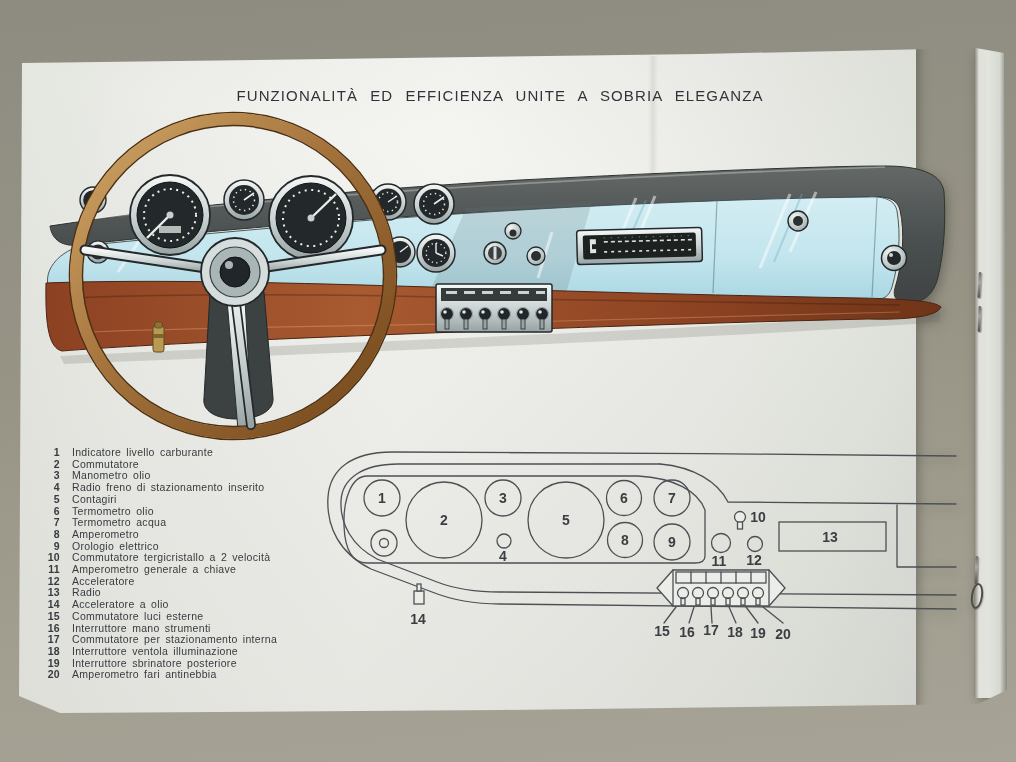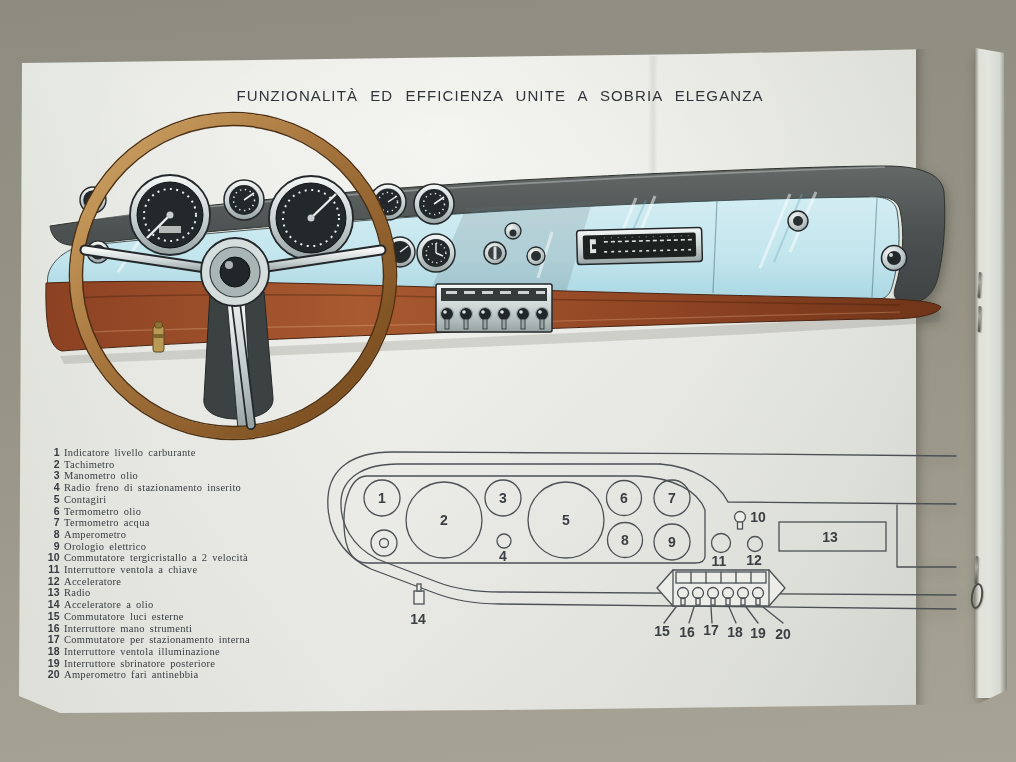--- a/index.html
+++ b/index.html
@@ -31,21 +31,21 @@
   .staple{position:absolute;border-radius:2px;}
   .staple.bar{width:3px;background:linear-gradient(180deg,#6d6d68,#a9a9a2 40%,#55554f);box-shadow:1px 1px 1px rgba(40,40,35,.35);}
   .staple.loop{width:8px;height:22px;border:2px solid #4d4d47;border-radius:50%;background:transparent;box-shadow:1px 1px 1px rgba(40,40,35,.25);}
   .page-title{
     position:absolute;left:180px;top:87px;width:640px;text-align:center;
     font-size:15px;font-weight:500;color:#30343a;letter-spacing:1.1px;word-spacing:7px;white-space:nowrap;
   }
   .legend{position:absolute;left:46px;top:447px;width:320px;color:#373b3f;}
   .legend-row{display:flex;line-height:11.7px;font-size:10.5px;letter-spacing:.3px;word-spacing:2px;}
   .legend-num{width:14px;text-align:right;font-weight:bold;flex:none;}
-  .legend-label{margin-left:4px;white-space:nowrap;font-family:Liberation Serif, serif;}
+  .legend-label{margin-left:12px;white-space:nowrap;}
   svg.layer{position:absolute;left:0;top:0;pointer-events:none;}
   .dnum{font-family:"Liberation Sans",sans-serif;font-weight:bold;font-size:14px;fill:#3b3f43;text-anchor:middle;}
 </style>
 </head>
 <body>
 
 <div class="photo">
   <div class="page">
 
     <div class="page-sheen"></div>
@@ -290,21 +290,21 @@
       </g>
     </svg>
 
     <div class="legend">
         <div class="legend-row">
           <span class="legend-num">1</span>
           <span class="legend-label">Indicatore livello carburante</span>
         </div>
         <div class="legend-row">
           <span class="legend-num">2</span>
-          <span class="legend-label">Tachimetro</span>
+          <span class="legend-label">Commutatore</span>
         </div>
         <div class="legend-row">
           <span class="legend-num">3</span>
           <span class="legend-label">Manometro olio</span>
         </div>
         <div class="legend-row">
           <span class="legend-num">4</span>
           <span class="legend-label">Radio freno di stazionamento inserito</span>
         </div>
         <div class="legend-row">
@@ -326,21 +326,21 @@
         <div class="legend-row">
           <span class="legend-num">9</span>
           <span class="legend-label">Orologio elettrico</span>
         </div>
         <div class="legend-row">
           <span class="legend-num">10</span>
           <span class="legend-label">Commutatore tergicristallo a 2 velocità</span>
         </div>
         <div class="legend-row">
           <span class="legend-num">11</span>
-          <span class="legend-label">Interruttore ventola a chiave</span>
+          <span class="legend-label">Amperometro generale a chiave</span>
         </div>
         <div class="legend-row">
           <span class="legend-num">12</span>
           <span class="legend-label">Acceleratore</span>
         </div>
         <div class="legend-row">
           <span class="legend-num">13</span>
           <span class="legend-label">Radio</span>
         </div>
         <div class="legend-row">

